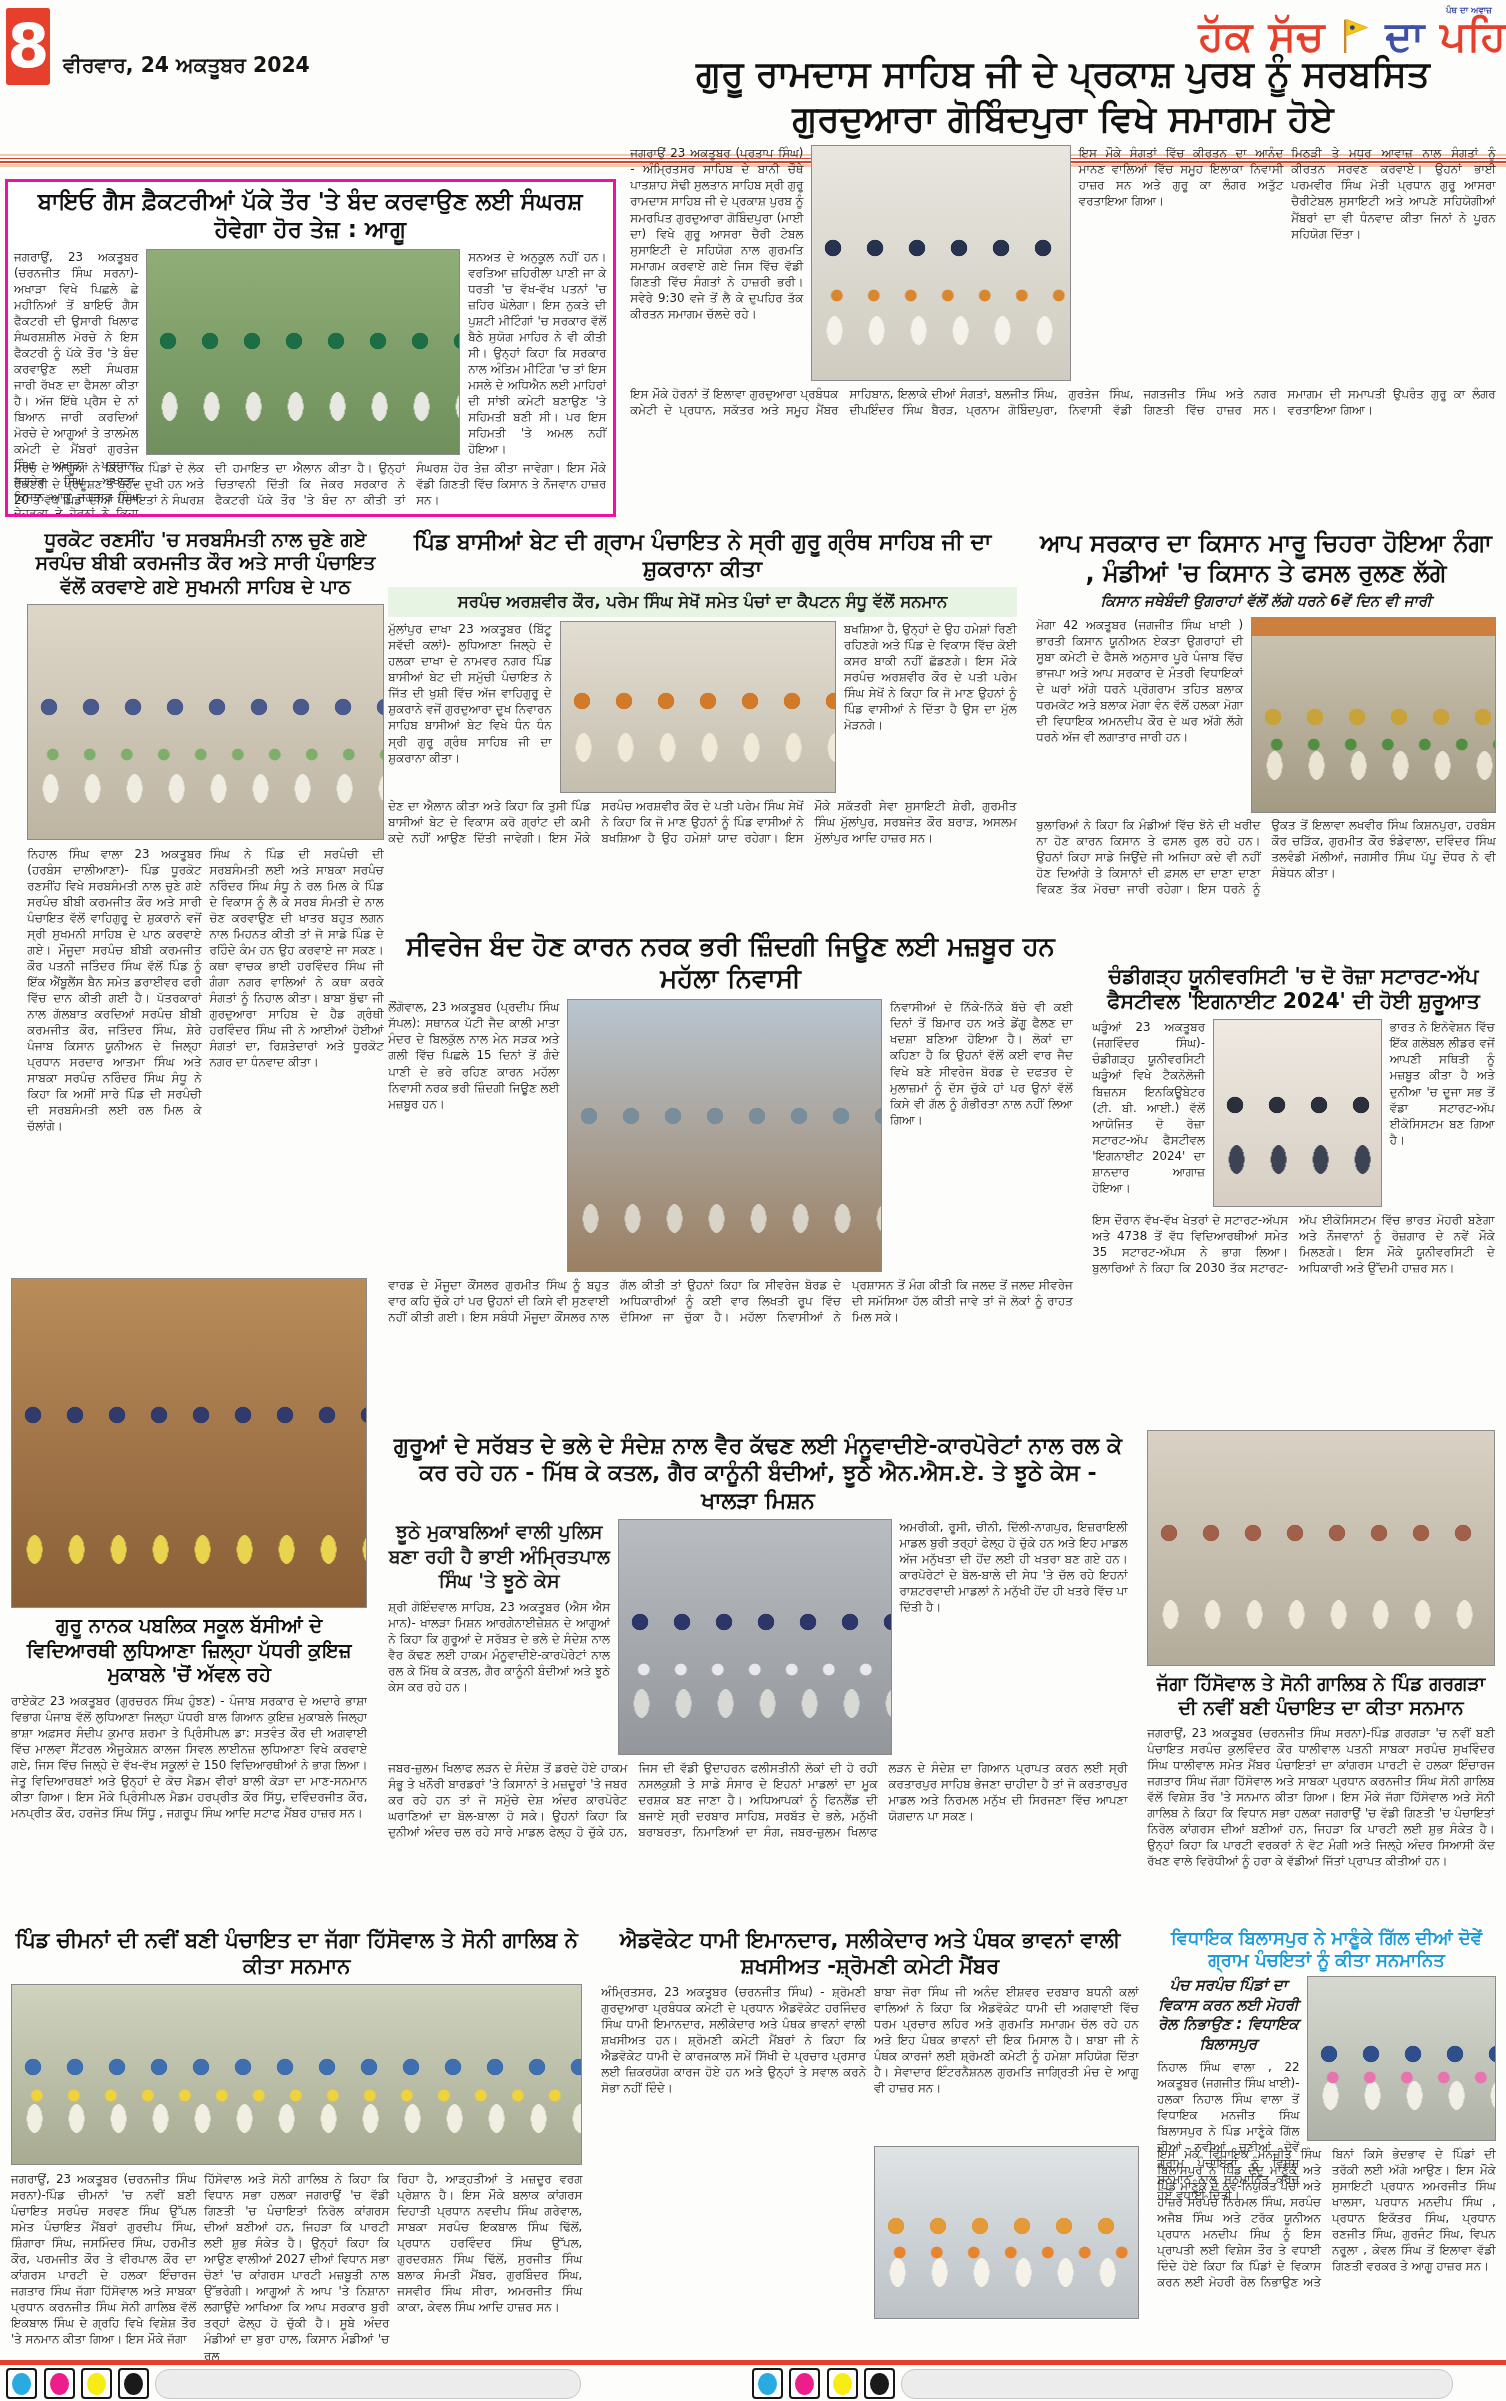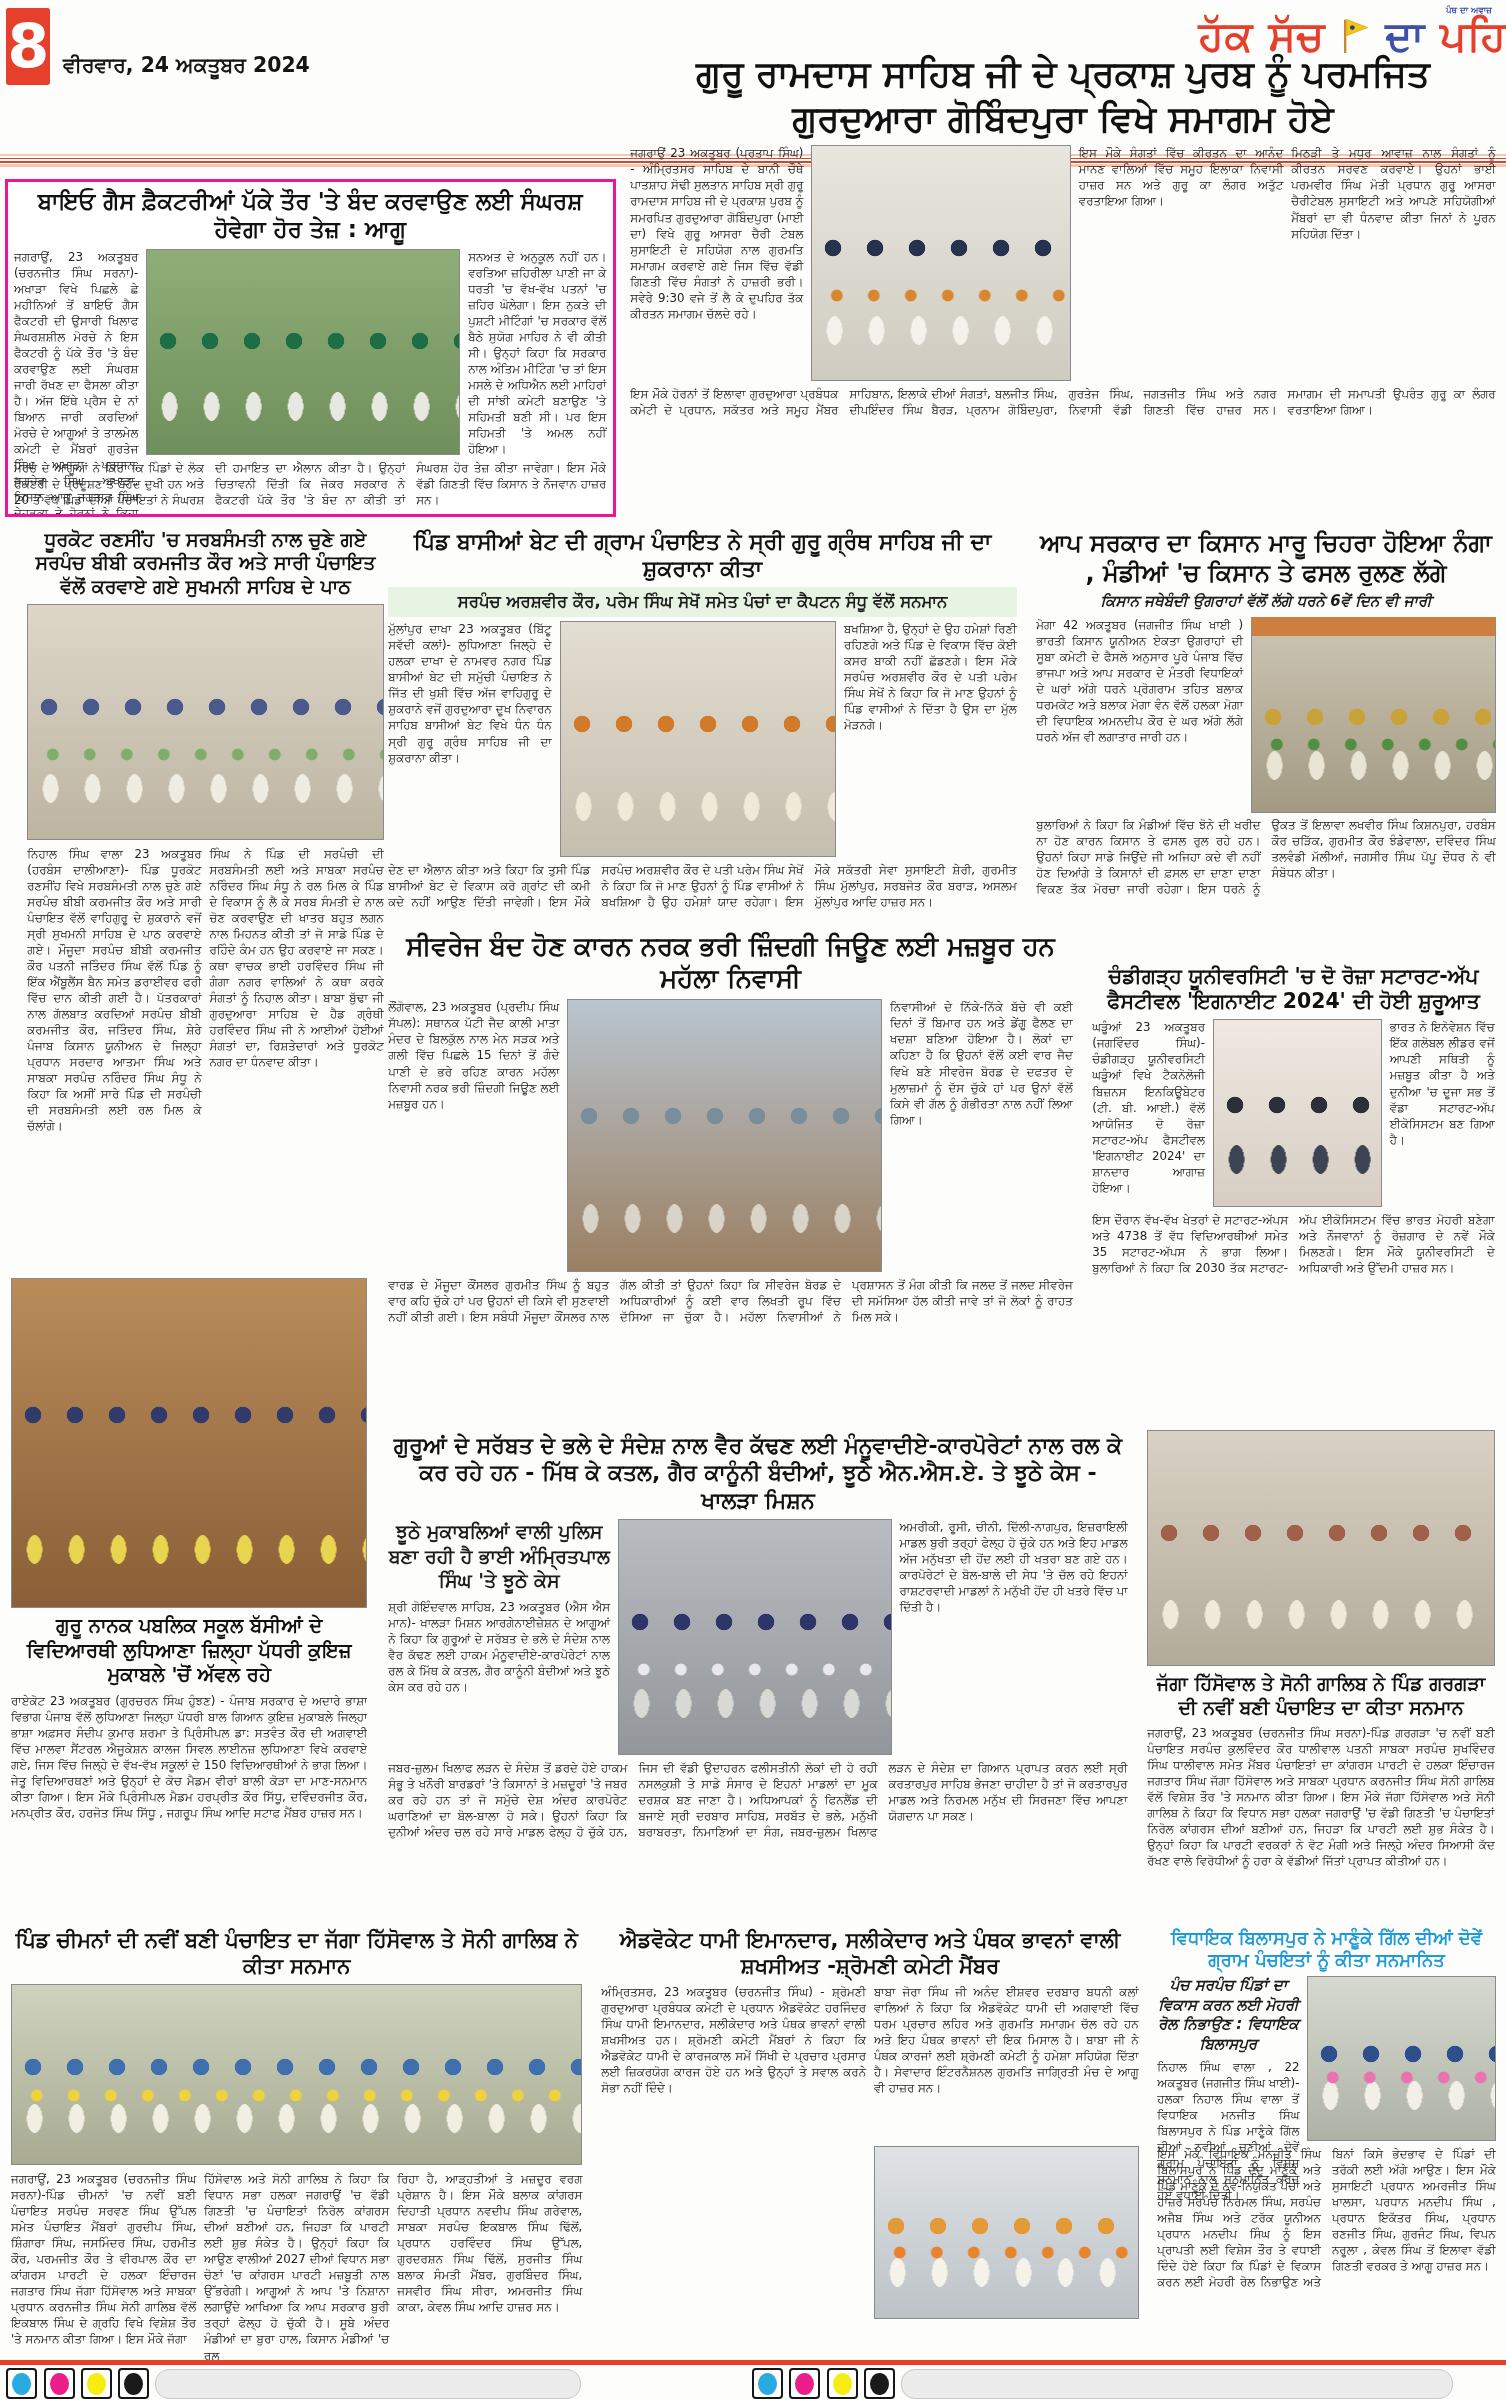--- a/index.html
+++ b/index.html
@@ -121,21 +121,21 @@
     <div class="hl">ਬਾਇਓ ਗੈਸ ਫ਼ੈਕਟਰੀਆਂ ਪੱਕੇ ਤੌਰ 'ਤੇ ਬੰਦ ਕਰਵਾਉਣ ਲਈ ਸੰਘਰਸ਼ ਹੋਵੇਗਾ ਹੋਰ ਤੇਜ਼ : ਆਗੂ</div>
     <div class="row" style="height:206px;">
       <div class="col body-text" style="flex:0 0 21%;">ਜਗਰਾਉਂ, 23 ਅਕਤੂਬਰ (ਚਰਨਜੀਤ ਸਿੰਘ ਸਰਨਾ)- ਅਖਾੜਾ ਵਿਖੇ ਪਿਛਲੇ ਛੇ ਮਹੀਨਿਆਂ ਤੋਂ ਬਾਇਓ ਗੈਸ ਫੈਕਟਰੀ ਦੀ ਉਸਾਰੀ ਖਿਲਾਫ ਸੰਘਰਸ਼ਸ਼ੀਲ ਮੋਰਚੇ ਨੇ ਇਸ ਫੈਕਟਰੀ ਨੂੰ ਪੱਕੇ ਤੌਰ 'ਤੇ ਬੰਦ ਕਰਵਾਉਣ ਲਈ ਸੰਘਰਸ਼ ਜਾਰੀ ਰੱਖਣ ਦਾ ਫੈਸਲਾ ਕੀਤਾ ਹੈ। ਅੱਜ ਇੱਥੇ ਪ੍ਰੈਸ ਦੇ ਨਾਂ ਬਿਆਨ ਜਾਰੀ ਕਰਦਿਆਂ ਮੋਰਚੇ ਦੇ ਆਗੂਆਂ ਤੇ ਤਾਲਮੇਲ ਕਮੇਟੀ ਦੇ ਮੈਂਬਰਾਂ ਗੁਰਤੇਜ ਸਿੰਘ ਅਖਾੜਾ ਪ੍ਰਧਾਨ, ਜਗਦੇਵ ਸਿੰਘ ਅਖਾੜਾ, ਕਿਸਾਨ ਆਗੂ ਜਗਤਾਰ ਸਿੰਘ ਦੇਹੜਕਾ ਤੇ ਹੋਰਨਾਂ ਨੇ ਕਿਹਾ ਕਿ ਫੈਕਟਰੀ ਦਾ ਜ਼ਹਿਰੀਲਾ ਪਾਣੀ ਧਰਤੀ ਹੇਠਲੇ ਪਾਣੀ ਨੂੰ ਪਲੀਤ ਕਰ ਰਿਹਾ ਹੈ।</div>
       <div class="photo ph1" style="flex:0 0 53%;"></div>
       <div class="col body-text">ਸਨਅਤ ਦੇ ਅਨੁਕੂਲ ਨਹੀਂ ਹਨ। ਵਰਤਿਆ ਜ਼ਹਿਰੀਲਾ ਪਾਣੀ ਜਾ ਕੇ ਧਰਤੀ 'ਚ ਵੱਖ-ਵੱਖ ਪਤਨਾਂ 'ਚ ਜ਼ਹਿਰ ਘੋਲੇਗਾ। ਇਸ ਨੁਕਤੇ ਦੀ ਪੁਸ਼ਟੀ ਮੀਟਿੰਗਾਂ 'ਚ ਸਰਕਾਰ ਵੱਲੋਂ ਬੈਠੇ ਸੁਯੋਗ ਮਾਹਿਰ ਨੇ ਵੀ ਕੀਤੀ ਸੀ। ਉਨ੍ਹਾਂ ਕਿਹਾ ਕਿ ਸਰਕਾਰ ਨਾਲ ਅੰਤਿਮ ਮੀਟਿੰਗ 'ਚ ਤਾਂ ਇਸ ਮਸਲੇ ਦੇ ਅਧਿਐਨ ਲਈ ਮਾਹਿਰਾਂ ਦੀ ਸਾਂਝੀ ਕਮੇਟੀ ਬਣਾਉਣ 'ਤੇ ਸਹਿਮਤੀ ਬਣੀ ਸੀ। ਪਰ ਇਸ ਸਹਿਮਤੀ 'ਤੇ ਅਮਲ ਨਹੀਂ ਹੋਇਆ।</div>
     </div>
     <div class="cols3 body-text" style="margin-top:4.7px;height:68px;overflow:hidden;">ਮੋਰਚੇ ਦੇ ਆਗੂਆਂ ਨੇ ਕਿਹਾ ਕਿ ਪਿੰਡਾਂ ਦੇ ਲੋਕ ਫੈਕਟਰੀ ਦੇ ਪ੍ਰਦੂਸ਼ਣ ਤੋਂ ਬੇਹੱਦ ਦੁਖੀ ਹਨ ਅਤੇ 20 ਤੋਂ ਵੱਧ ਪਿੰਡਾਂ ਦੀਆਂ ਪੰਚਾਇਤਾਂ ਨੇ ਸੰਘਰਸ਼ ਦੀ ਹਮਾਇਤ ਦਾ ਐਲਾਨ ਕੀਤਾ ਹੈ। ਉਨ੍ਹਾਂ ਚਿਤਾਵਨੀ ਦਿੱਤੀ ਕਿ ਜੇਕਰ ਸਰਕਾਰ ਨੇ ਫੈਕਟਰੀ ਪੱਕੇ ਤੌਰ 'ਤੇ ਬੰਦ ਨਾ ਕੀਤੀ ਤਾਂ ਸੰਘਰਸ਼ ਹੋਰ ਤੇਜ਼ ਕੀਤਾ ਜਾਵੇਗਾ। ਇਸ ਮੌਕੇ ਵੱਡੀ ਗਿਣਤੀ ਵਿੱਚ ਕਿਸਾਨ ਤੇ ਨੌਜਵਾਨ ਹਾਜ਼ਰ ਸਨ।</div>
   </div>
 
   <div id="a-guru" class="abs art">
-    <div class="hl">ਗੁਰੂ ਰਾਮਦਾਸ ਸਾਹਿਬ ਜੀ ਦੇ ਪ੍ਰਕਾਸ਼ ਪੁਰਬ ਨੂੰ ਪਰਮਜਿਤ ਗੁਰਦੁਆਰਾ ਗੋਬਿੰਦਪੁਰਾ ਵਿਖੇ ਸਮਾਗਮ ਹੋਏ</div>
+    <div class="hl">ਗੁਰੂ ਰਾਮਦਾਸ ਸਾਹਿਬ ਜੀ ਦੇ ਪ੍ਰਕਾਸ਼ ਪੁਰਬ ਨੂੰ ਸਰਬਸਿਤ ਗੁਰਦੁਆਰਾ ਗੋਬਿੰਦਪੁਰਾ ਵਿਖੇ ਸਮਾਗਮ ਹੋਏ</div>
     <div class="row" style="height:236px;">
       <div class="col body-text" style="flex:0 0 20%;">ਜਗਰਾਉਂ 23 ਅਕਤੂਬਰ (ਪ੍ਰਤਾਪ ਸਿੰਘ) - ਅੰਮ੍ਰਿਤਸਰ ਸਾਹਿਬ ਦੇ ਬਾਨੀ ਚੌਥੇ ਪਾਤਸ਼ਾਹ ਸੋਢੀ ਸੁਲਤਾਨ ਸਾਹਿਬ ਸ੍ਰੀ ਗੁਰੂ ਰਾਮਦਾਸ ਸਾਹਿਬ ਜੀ ਦੇ ਪ੍ਰਕਾਸ਼ ਪੁਰਬ ਨੂੰ ਸਮਰਪਿਤ ਗੁਰਦੁਆਰਾ ਗੋਬਿੰਦਪੁਰਾ (ਮਾਈ ਦਾ) ਵਿਖੇ ਗੁਰੂ ਆਸਰਾ ਚੈਰੀ ਟੇਬਲ ਸੁਸਾਇਟੀ ਦੇ ਸਹਿਯੋਗ ਨਾਲ ਗੁਰਮਤਿ ਸਮਾਗਮ ਕਰਵਾਏ ਗਏ ਜਿਸ ਵਿੱਚ ਵੱਡੀ ਗਿਣਤੀ ਵਿੱਚ ਸੰਗਤਾਂ ਨੇ ਹਾਜ਼ਰੀ ਭਰੀ। ਸਵੇਰੇ 9:30 ਵਜੇ ਤੋਂ ਲੈ ਕੇ ਦੁਪਹਿਰ ਤੱਕ ਕੀਰਤਨ ਸਮਾਗਮ ਚੱਲਦੇ ਰਹੇ।</div>
       <div class="photo ph2" style="flex:0 0 30%;"></div>
       <div class="col body-text">ਇਸ ਮੌਕੇ ਸੰਗਤਾਂ ਵਿੱਚ ਕੀਰਤਨ ਦਾ ਆਨੰਦ ਮਾਨਣ ਵਾਲਿਆਂ ਵਿੱਚ ਸਮੂਹ ਇਲਾਕਾ ਨਿਵਾਸੀ ਹਾਜ਼ਰ ਸਨ ਅਤੇ ਗੁਰੂ ਕਾ ਲੰਗਰ ਅਤੁੱਟ ਵਰਤਾਇਆ ਗਿਆ।</div>
       <div class="col body-text">ਮਿਠੜੀ ਤੇ ਮਧੁਰ ਆਵਾਜ਼ ਨਾਲ ਸੰਗਤਾਂ ਨੂੰ ਕੀਰਤਨ ਸਰਵਣ ਕਰਵਾਏ। ਉਹਨਾਂ ਭਾਈ ਪਰਮਵੀਰ ਸਿੰਘ ਮੋਤੀ ਪ੍ਰਧਾਨ ਗੁਰੂ ਆਸਰਾ ਚੈਰੀਟੇਬਲ ਸੁਸਾਇਟੀ ਅਤੇ ਆਪਣੇ ਸਹਿਯੋਗੀਆਂ ਮੈਂਬਰਾਂ ਦਾ ਵੀ ਧੰਨਵਾਦ ਕੀਤਾ ਜਿਨਾਂ ਨੇ ਪੂਰਨ ਸਹਿਯੋਗ ਦਿੱਤਾ।</div>
     </div>
     <div class="cols4 body-text" style="margin-top:4.7px;height:94px;overflow:hidden;">ਇਸ ਮੌਕੇ ਹੋਰਨਾਂ ਤੋਂ ਇਲਾਵਾ ਗੁਰਦੁਆਰਾ ਪ੍ਰਬੰਧਕ ਕਮੇਟੀ ਦੇ ਪ੍ਰਧਾਨ, ਸਕੱਤਰ ਅਤੇ ਸਮੂਹ ਮੈਂਬਰ ਸਾਹਿਬਾਨ, ਇਲਾਕੇ ਦੀਆਂ ਸੰਗਤਾਂ, ਬਲਜੀਤ ਸਿੰਘ, ਦੀਪਇੰਦਰ ਸਿੰਘ ਬੈਰੜ, ਪ੍ਰਨਾਮ ਗੋਬਿੰਦਪੁਰਾ, ਗੁਰਤੇਜ ਸਿੰਘ, ਜਗਤਜੀਤ ਸਿੰਘ ਅਤੇ ਨਗਰ ਨਿਵਾਸੀ ਵੱਡੀ ਗਿਣਤੀ ਵਿੱਚ ਹਾਜ਼ਰ ਸਨ। ਸਮਾਗਮ ਦੀ ਸਮਾਪਤੀ ਉਪਰੰਤ ਗੁਰੂ ਕਾ ਲੰਗਰ ਵਰਤਾਇਆ ਗਿਆ।</div>
   </div>
 
   <div id="a-dhurkot" class="abs art">
@@ -143,21 +143,21 @@
     <div class="photo ph3" style="width:100%;height:236px;"></div>
     <div class="row" style="margin-top:6.3px;height:393px;">
       <div class="col body-text">ਨਿਹਾਲ ਸਿੰਘ ਵਾਲਾ 23 ਅਕਤੂਬਰ (ਹਰਬੰਸ ਦਾਲੀਆਣਾ)- ਪਿੰਡ ਧੂਰਕੋਟ ਰਣਸੀਂਹ ਵਿਖੇ ਸਰਬਸੰਮਤੀ ਨਾਲ ਚੁਣੇ ਗਏ ਸਰਪੰਚ ਬੀਬੀ ਕਰਮਜੀਤ ਕੌਰ ਅਤੇ ਸਾਰੀ ਪੰਚਾਇਤ ਵੱਲੋਂ ਵਾਹਿਗੁਰੂ ਦੇ ਸ਼ੁਕਰਾਨੇ ਵਜੋਂ ਸ੍ਰੀ ਸੁਖਮਨੀ ਸਾਹਿਬ ਦੇ ਪਾਠ ਕਰਵਾਏ ਗਏ। ਮੌਜੂਦਾ ਸਰਪੰਚ ਬੀਬੀ ਕਰਮਜੀਤ ਕੌਰ ਪਤਨੀ ਜਤਿੰਦਰ ਸਿੰਘ ਵੱਲੋਂ ਪਿੰਡ ਨੂੰ ਇੱਕ ਐਂਬੂਲੈਂਸ ਬੈਨ ਸਮੇਤ ਡਰਾਈਵਰ ਫਰੀ ਵਿੱਚ ਦਾਨ ਕੀਤੀ ਗਈ ਹੈ। ਪੱਤਰਕਾਰਾਂ ਨਾਲ ਗੱਲਬਾਤ ਕਰਦਿਆਂ ਸਰਪੰਚ ਬੀਬੀ ਕਰਮਜੀਤ ਕੌਰ, ਜਤਿੰਦਰ ਸਿੰਘ, ਸ਼ੇਰੇ ਪੰਜਾਬ ਕਿਸਾਨ ਯੂਨੀਅਨ ਦੇ ਜਿਲ੍ਹਾ ਪ੍ਰਧਾਨ ਸਰਦਾਰ ਆਤਮਾ ਸਿੰਘ ਅਤੇ ਸਾਬਕਾ ਸਰਪੰਚ ਨਰਿੰਦਰ ਸਿੰਘ ਸੰਧੂ ਨੇ ਕਿਹਾ ਕਿ ਅਸੀਂ ਸਾਰੇ ਪਿੰਡ ਦੀ ਸਰਪੰਚੀ ਦੀ ਸਰਬਸੰਮਤੀ ਲਈ ਰਲ ਮਿਲ ਕੇ ਚੱਲਾਂਗੇ।</div>
       <div class="col body-text">ਸਿੰਘ ਨੇ ਪਿੰਡ ਦੀ ਸਰਪੰਚੀ ਦੀ ਸਰਬਸੰਮਤੀ ਲਈ ਅਤੇ ਸਾਬਕਾ ਸਰਪੰਚ ਨਰਿੰਦਰ ਸਿੰਘ ਸੰਧੂ ਨੇ ਰਲ ਮਿਲ ਕੇ ਪਿੰਡ ਦੇ ਵਿਕਾਸ ਨੂੰ ਲੈ ਕੇ ਸਰਬ ਸੰਮਤੀ ਦੇ ਨਾਲ ਚੋਣ ਕਰਵਾਉਣ ਦੀ ਖਾਤਰ ਬਹੁਤ ਲਗਨ ਨਾਲ ਮਿਹਨਤ ਕੀਤੀ ਤਾਂ ਜੋ ਸਾਡੇ ਪਿੰਡ ਦੇ ਰਹਿੰਦੇ ਕੰਮ ਹਨ ਉਹ ਕਰਵਾਏ ਜਾ ਸਕਣ। ਕਥਾ ਵਾਚਕ ਭਾਈ ਹਰਵਿੰਦਰ ਸਿੰਘ ਜੀ ਗੰਗਾ ਨਗਰ ਵਾਲਿਆਂ ਨੇ ਕਥਾ ਕਰਕੇ ਸੰਗਤਾਂ ਨੂੰ ਨਿਹਾਲ ਕੀਤਾ। ਬਾਬਾ ਬੁੱਢਾ ਜੀ ਗੁਰਦੁਆਰਾ ਸਾਹਿਬ ਦੇ ਹੈਡ ਗ੍ਰੰਥੀ ਹਰਵਿੰਦਰ ਸਿੰਘ ਜੀ ਨੇ ਆਈਆਂ ਹੋਈਆਂ ਸੰਗਤਾਂ ਦਾ, ਰਿਸ਼ਤੇਦਾਰਾਂ ਅਤੇ ਧੂਰਕੋਟ ਨਗਰ ਦਾ ਧੰਨਵਾਦ ਕੀਤਾ।</div>
     </div>
   </div>
 
   <div id="a-basian" class="abs art">
     <div class="hl">ਪਿੰਡ ਬਾਸੀਆਂ ਬੇਟ ਦੀ ਗ੍ਰਾਮ ਪੰਚਾਇਤ ਨੇ ਸ੍ਰੀ ਗੁਰੂ ਗ੍ਰੰਥ ਸਾਹਿਬ ਜੀ ਦਾ ਸ਼ੁਕਰਾਨਾ ਕੀਤਾ</div>
     <div class="sub">ਸਰਪੰਚ ਅਰਸ਼ਵੀਰ ਕੌਰ, ਪਰੇਮ ਸਿੰਘ ਸੇਖੋਂ ਸਮੇਤ ਪੰਚਾਂ ਦਾ ਕੈਪਟਨ ਸੰਧੂ ਵੱਲੋਂ ਸਨਮਾਨ</div>
-    <div class="row" style="height:236px;">
+    <div class="row" style="height:172px;">
       <div class="col body-text" style="flex:0 0 26%;">ਮੁੱਲਾਂਪੁਰ ਦਾਖਾ 23 ਅਕਤੂਬਰ (ਬਿੱਟੂ ਸਵੱਦੀ ਕਲਾਂ)- ਲੁਧਿਆਣਾ ਜਿਲ੍ਹੇ ਦੇ ਹਲਕਾ ਦਾਖਾ ਦੇ ਨਾਮਵਰ ਨਗਰ ਪਿੰਡ ਬਾਸੀਆਂ ਬੇਟ ਦੀ ਸਮੁੱਚੀ ਪੰਚਾਇਤ ਨੇ ਜਿੱਤ ਦੀ ਖੁਸ਼ੀ ਵਿੱਚ ਅੱਜ ਵਾਹਿਗੁਰੂ ਦੇ ਸ਼ੁਕਰਾਨੇ ਵਜੋਂ ਗੁਰਦੁਆਰਾ ਦੂਖ ਨਿਵਾਰਨ ਸਾਹਿਬ ਬਾਸੀਆਂ ਬੇਟ ਵਿਖੇ ਧੰਨ ਧੰਨ ਸ੍ਰੀ ਗੁਰੂ ਗ੍ਰੰਥ ਸਾਹਿਬ ਜੀ ਦਾ ਸ਼ੁਕਰਾਨਾ ਕੀਤਾ।</div>
       <div class="photo ph4" style="flex:0 0 44%;"></div>
       <div class="col body-text">ਬਖਸ਼ਿਆ ਹੈ, ਉਨ੍ਹਾਂ ਦੇ ਉਹ ਹਮੇਸ਼ਾਂ ਰਿਣੀ ਰਹਿਣਗੇ ਅਤੇ ਪਿੰਡ ਦੇ ਵਿਕਾਸ ਵਿੱਚ ਕੋਈ ਕਸਰ ਬਾਕੀ ਨਹੀਂ ਛੱਡਣਗੇ। ਇਸ ਮੌਕੇ ਸਰਪੰਚ ਅਰਸ਼ਵੀਰ ਕੌਰ ਦੇ ਪਤੀ ਪਰੇਮ ਸਿੰਘ ਸੇਖੋਂ ਨੇ ਕਿਹਾ ਕਿ ਜੋ ਮਾਣ ਉਹਨਾਂ ਨੂੰ ਪਿੰਡ ਵਾਸੀਆਂ ਨੇ ਦਿੱਤਾ ਹੈ ਉਸ ਦਾ ਮੁੱਲ ਮੋੜਨਗੇ।</div>
     </div>
     <div class="cols3 body-text" style="margin-top:4.7px;height:75px;overflow:hidden;">ਦੇਣ ਦਾ ਐਲਾਨ ਕੀਤਾ ਅਤੇ ਕਿਹਾ ਕਿ ਤੁਸੀ ਪਿੰਡ ਬਾਸੀਆਂ ਬੇਟ ਦੇ ਵਿਕਾਸ ਕਰੋ ਗ੍ਰਾਂਟ ਦੀ ਕਮੀ ਕਦੇ ਨਹੀਂ ਆਉਣ ਦਿੱਤੀ ਜਾਵੇਗੀ। ਇਸ ਮੌਕੇ ਸਰਪੰਚ ਅਰਸ਼ਵੀਰ ਕੌਰ ਦੇ ਪਤੀ ਪਰੇਮ ਸਿੰਘ ਸੇਖੋਂ ਨੇ ਕਿਹਾ ਕਿ ਜੋ ਮਾਣ ਉਹਨਾਂ ਨੂੰ ਪਿੰਡ ਵਾਸੀਆਂ ਨੇ ਬਖਸ਼ਿਆ ਹੈ ਉਹ ਹਮੇਸ਼ਾਂ ਯਾਦ ਰਹੇਗਾ। ਇਸ ਮੌਕੇ ਸਕੱਤਰੀ ਸੇਵਾ ਸੁਸਾਇਟੀ ਸ਼ੇਰੀ, ਗੁਰਮੀਤ ਸਿੰਘ ਮੁੱਲਾਂਪੁਰ, ਸਰਬਜੋਤ ਕੌਰ ਬਰਾੜ, ਅਸਲਮ ਮੁੱਲਾਂਪੁਰ ਆਦਿ ਹਾਜ਼ਰ ਸਨ।</div>
   </div>
 
   <div id="a-aap" class="abs art">
     <div class="hl">ਆਪ ਸਰਕਾਰ ਦਾ ਕਿਸਾਨ ਮਾਰੂ ਚਿਹਰਾ ਹੋਇਆ ਨੰਗਾ , ਮੰਡੀਆਂ 'ਚ ਕਿਸਾਨ ਤੇ ਫਸਲ ਰੁਲਣ ਲੱਗੇ</div>
     <div class="sub">ਕਿਸਾਨ ਜਥੇਬੰਦੀ ਉਗਰਾਹਾਂ ਵੱਲੋਂ ਲੱਗੇ ਧਰਨੇ 6ਵੇਂ ਦਿਨ ਵੀ ਜਾਰੀ</div>

